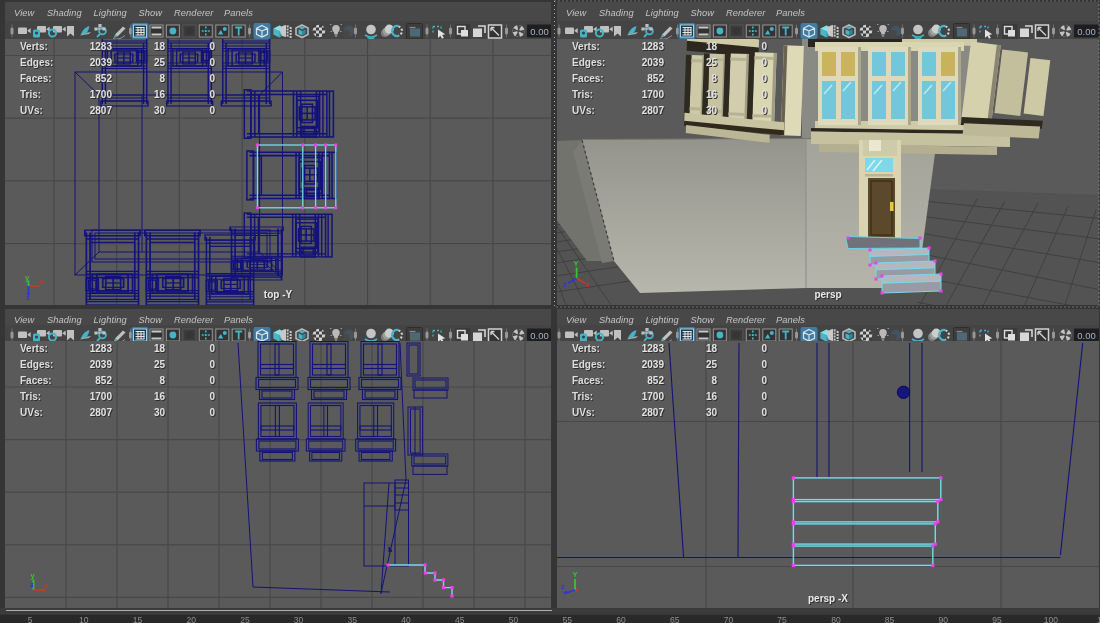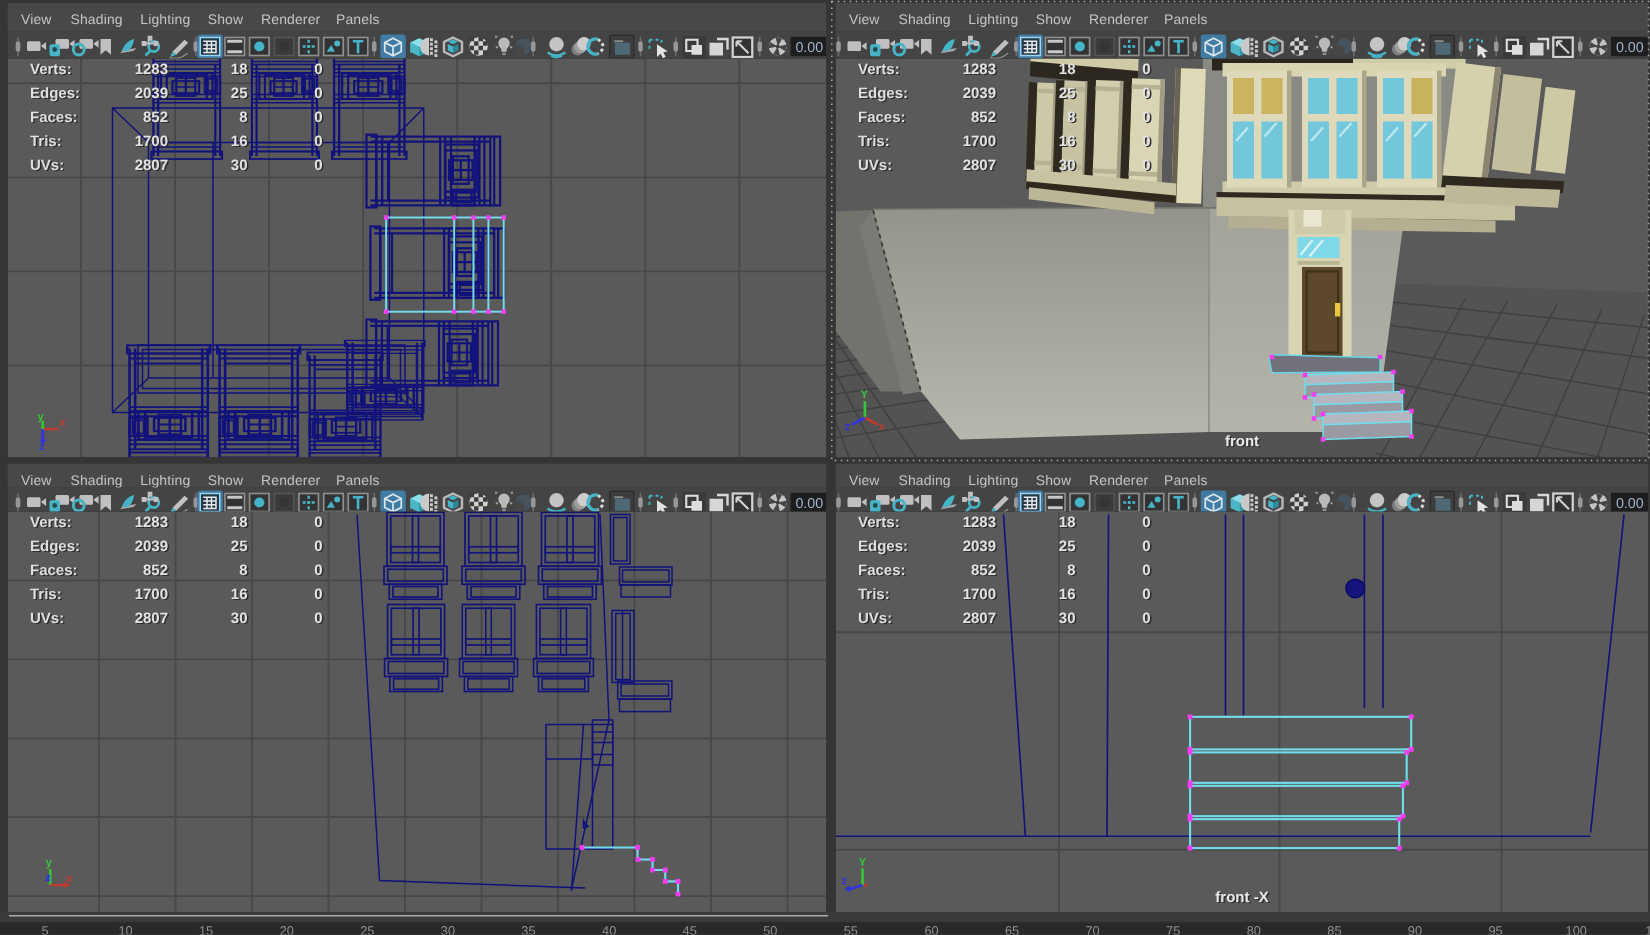--- a/index.html
+++ b/index.html
@@ -1,18 +1,18 @@
 <!DOCTYPE html>
 <html><head><meta charset="utf-8"><style>
 * { margin:0; padding:0; box-sizing:border-box; }
 body { width:1100px; height:623px; overflow:hidden; background:#353535;
   font-family:"Liberation Sans", sans-serif; position:relative; }
 .panel { position:absolute; overflow:hidden; }
 .mbar { position:absolute; left:0; right:0; top:0; background:#484848; }
-.mi { position:absolute; top:6px; font-size:9.3px; color:#c4c4c4; letter-spacing:0.1px; }
+.mi { position:absolute; top:6px; font-size:9.3px; color:#c4c4c4; letter-spacing:0.1px;font-style:italic; }
 .tbar { position:absolute; left:0; right:0; background:#444444; }
 .vp { position:absolute; left:0; right:0; overflow:hidden; }
 .hud { position:absolute; left:0; top:2px; width:230px; }
 .hr { position:absolute; left:0; width:230px; height:14px; }
 .hl { position:absolute; left:15px; font-size:10px; font-weight:bold; color:#dedede; text-shadow:1px 1px 0 #2e2e2e; }
 .hv { position:absolute; font-size:10px; font-weight:bold; color:#e2e2e2; text-align:right; text-shadow:1px 1px 0 #2e2e2e; }
 .vlabel { position:absolute; text-align:center; font-size:10px; font-weight:bold; color:#e8e8e8; text-shadow:1px 1px 0 #2e2e2e; }
 .tl { position:absolute; top:614.5px; height:8.5px; left:0; width:1100px; background:#292929; }
 .tl span { position:absolute; top:0.5px; font-size:8.5px; color:#909090; transform:translateX(-50%); }
 </style></head><body>
@@ -269,21 +269,21 @@
           <span class="hv" style="left:43px;width:64px">1700</span>
           <span class="hv" style="left:112px;width:48px">16</span>
           <span class="hv" style="left:162px;width:48px">0</span>
         </div>
         <div class="hr" style="top:64px">
           <span class="hl">UVs:</span>
           <span class="hv" style="left:43px;width:64px">2807</span>
           <span class="hv" style="left:112px;width:48px">30</span>
           <span class="hv" style="left:162px;width:48px">0</span>
         </div>
-      </div></div>
+      </div><div class="vlabel" style="top:249.5px;width:546px">top -Y</div></div>
   </div>
 <div class="panel" style="left:557px;top:2px;width:542px;height:302.5px">
     <div class="mbar" style="height:19px">
       <span class="mi" style="left:9px">View</span>
       <span class="mi" style="left:42px">Shading</span>
       <span class="mi" style="left:88.5px">Lighting</span>
       <span class="mi" style="left:133.5px">Show</span>
       <span class="mi" style="left:169px">Renderer</span>
       <span class="mi" style="left:219px">Panels</span>
     </div>
@@ -580,21 +580,21 @@
           <span class="hv" style="left:43px;width:64px">1700</span>
           <span class="hv" style="left:112px;width:48px">16</span>
           <span class="hv" style="left:162px;width:48px">0</span>
         </div>
         <div class="hr" style="top:64px">
           <span class="hl">UVs:</span>
           <span class="hv" style="left:43px;width:64px">2807</span>
           <span class="hv" style="left:112px;width:48px">30</span>
           <span class="hv" style="left:162px;width:48px">0</span>
         </div>
-      </div><div class="vlabel" style="top:249.5px;width:542px">front</div></div>
+      </div><div class="vlabel" style="top:249.5px;width:542px">persp</div></div>
   </div>
 <div class="panel" style="left:5px;top:309px;width:546px;height:299.5px">
     <div class="mbar" style="height:16px">
       <span class="mi" style="left:9px">View</span>
       <span class="mi" style="left:42px">Shading</span>
       <span class="mi" style="left:88.5px">Lighting</span>
       <span class="mi" style="left:133.5px">Show</span>
       <span class="mi" style="left:169px">Renderer</span>
       <span class="mi" style="left:219px">Panels</span>
     </div>
@@ -1021,21 +1021,21 @@
           <span class="hv" style="left:43px;width:64px">1700</span>
           <span class="hv" style="left:112px;width:48px">16</span>
           <span class="hv" style="left:162px;width:48px">0</span>
         </div>
         <div class="hr" style="top:64px">
           <span class="hl">UVs:</span>
           <span class="hv" style="left:43px;width:64px">2807</span>
           <span class="hv" style="left:112px;width:48px">30</span>
           <span class="hv" style="left:162px;width:48px">0</span>
         </div>
-      </div><div class="vlabel" style="top:251.5px;width:542px">front -X</div></div>
+      </div><div class="vlabel" style="top:251.5px;width:542px">persp -X</div></div>
   </div>
 <svg width="1100" height="623" style="position:absolute;left:0;top:0;pointer-events:none">
     <rect x="554.5" y="1" width="544.5" height="306" fill="none" stroke="#a8a8a8" stroke-width="1" stroke-dasharray="1,3"></rect>
   </svg>
 <div style="position:absolute;left:0;top:608.3px;width:1100px;height:6.2px;background:#3b3b3b"><svg width="1100" height="6">
       <line x1="1.5" y1="0" x2="1.5" y2="6" stroke="#2c2c2c" stroke-width="1.2"></line>
       <line x1="55.2" y1="0" x2="55.2" y2="6" stroke="#2c2c2c" stroke-width="1.2"></line>
       <line x1="108.9" y1="0" x2="108.9" y2="6" stroke="#2c2c2c" stroke-width="1.2"></line>
       <line x1="162.60000000000002" y1="0" x2="162.60000000000002" y2="6" stroke="#2c2c2c" stroke-width="1.2"></line>
       <line x1="216.3" y1="0" x2="216.3" y2="6" stroke="#2c2c2c" stroke-width="1.2"></line>

